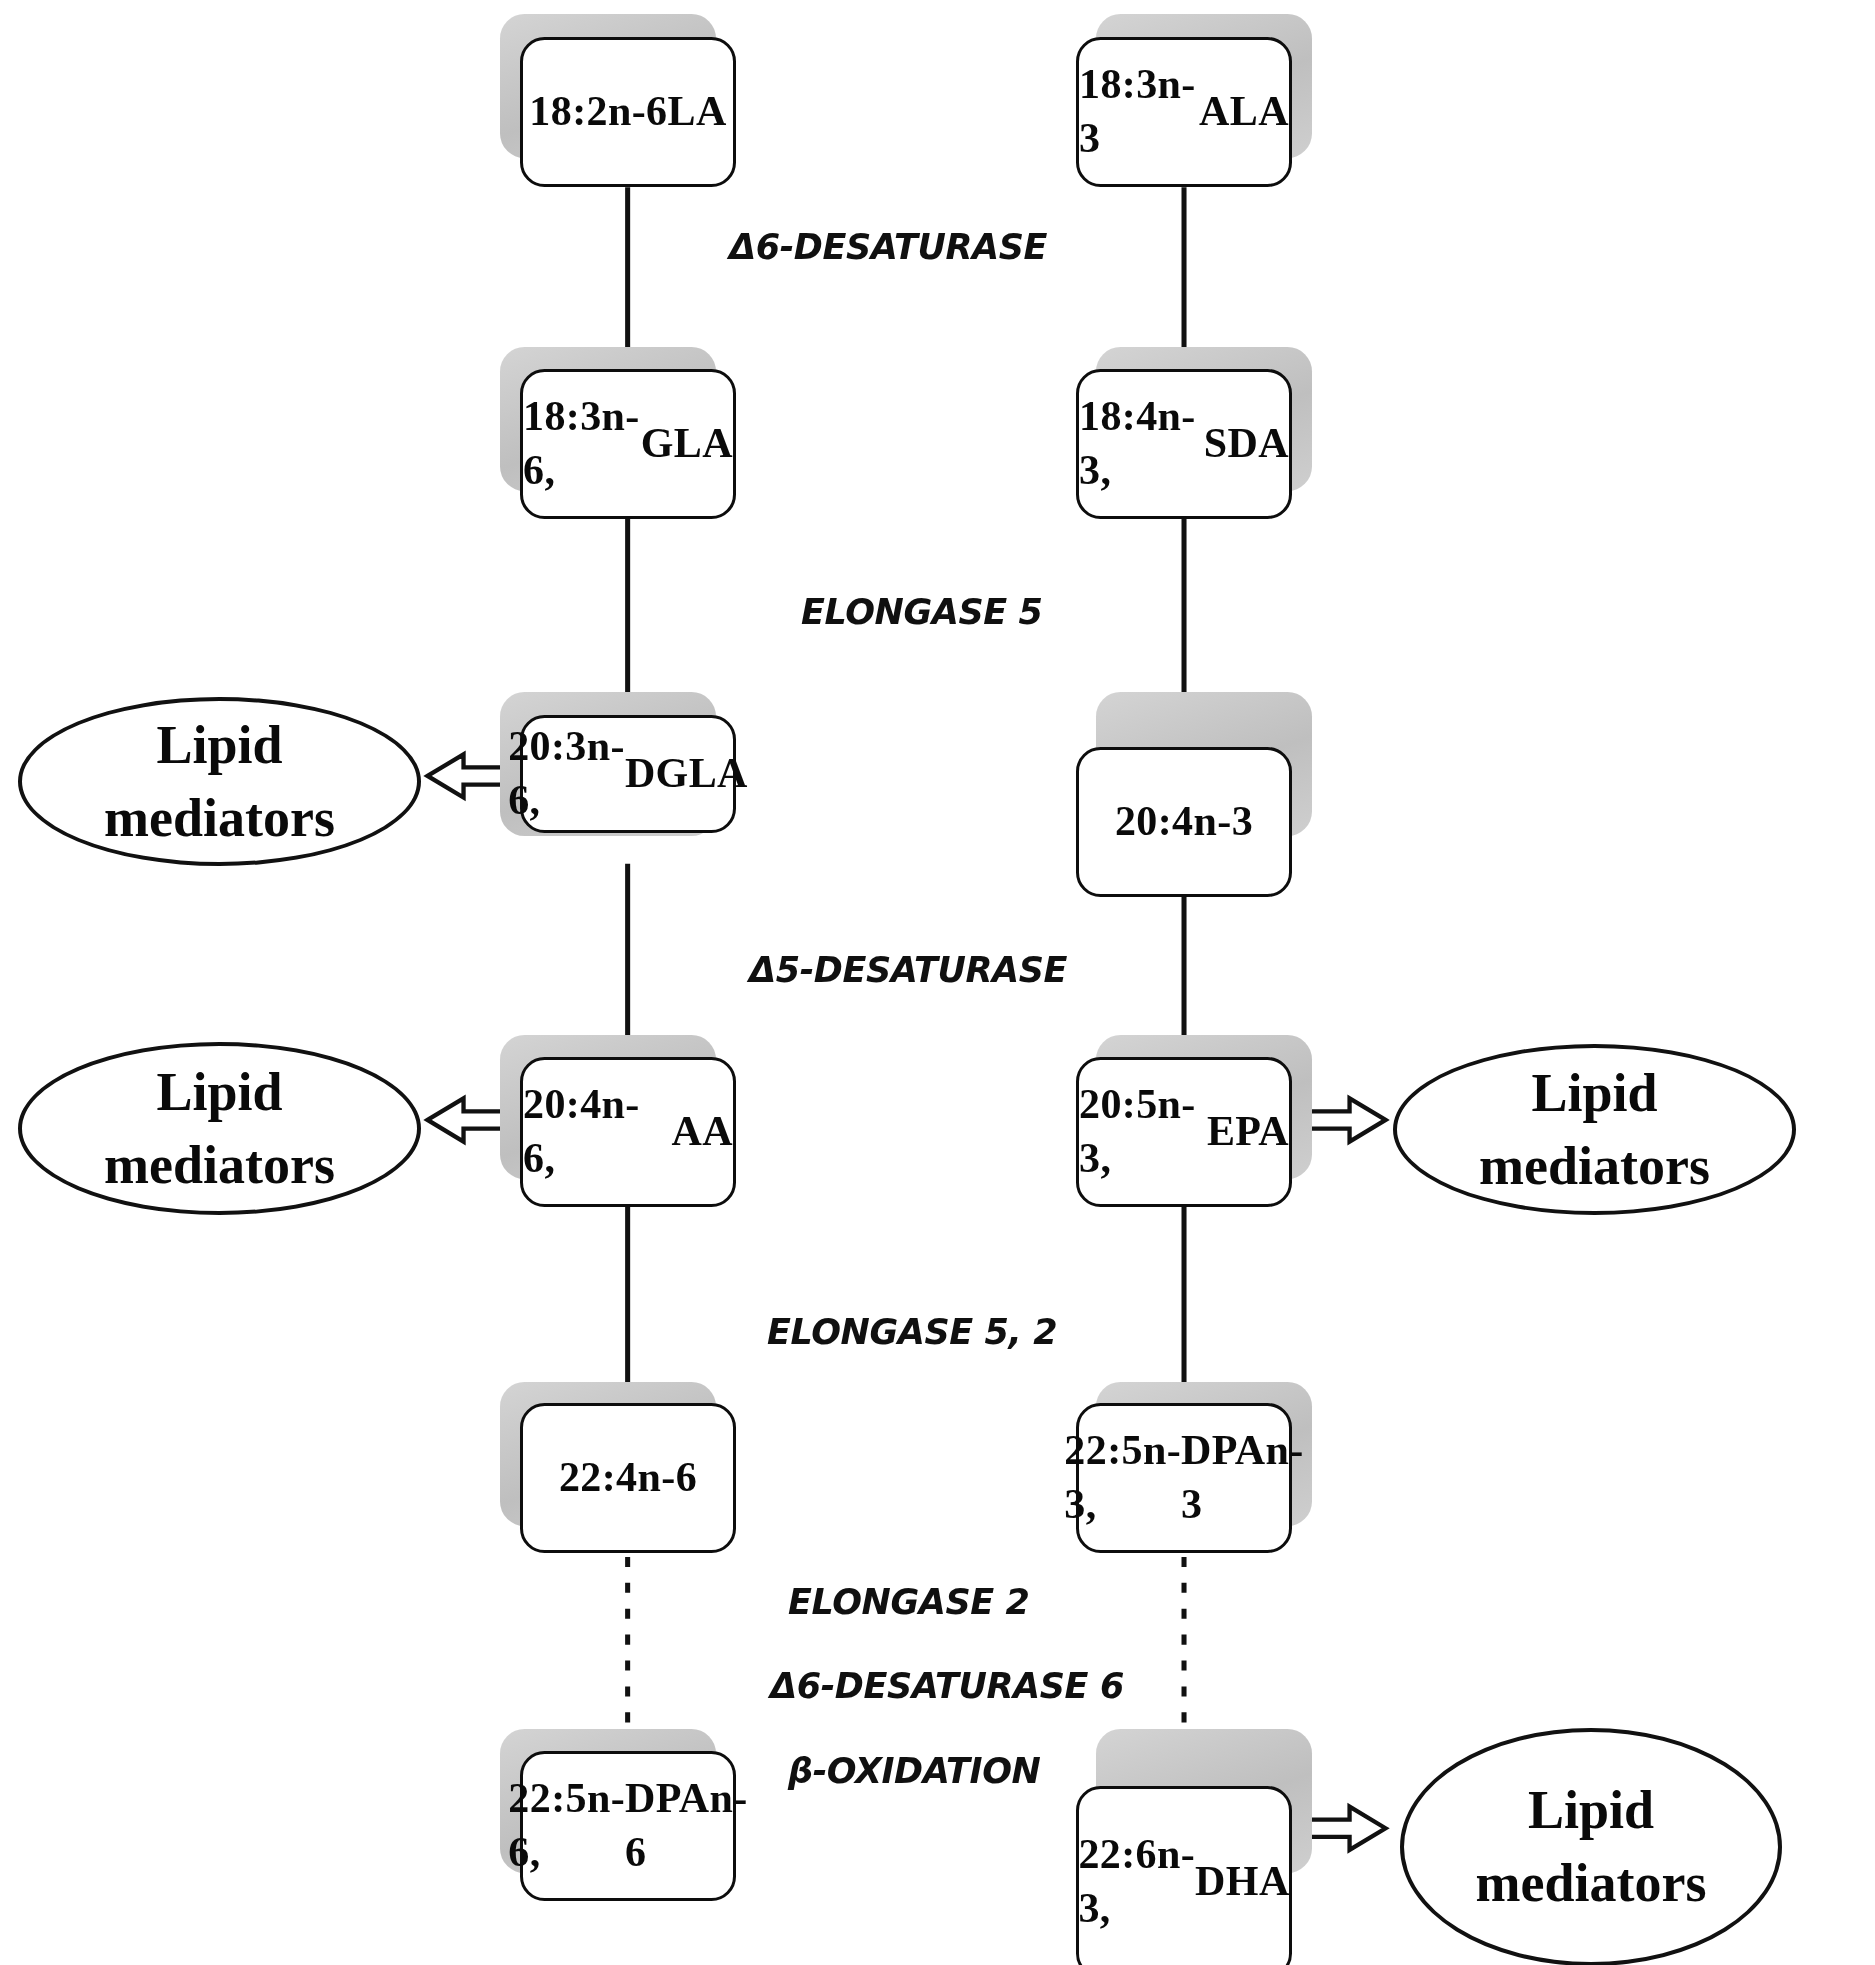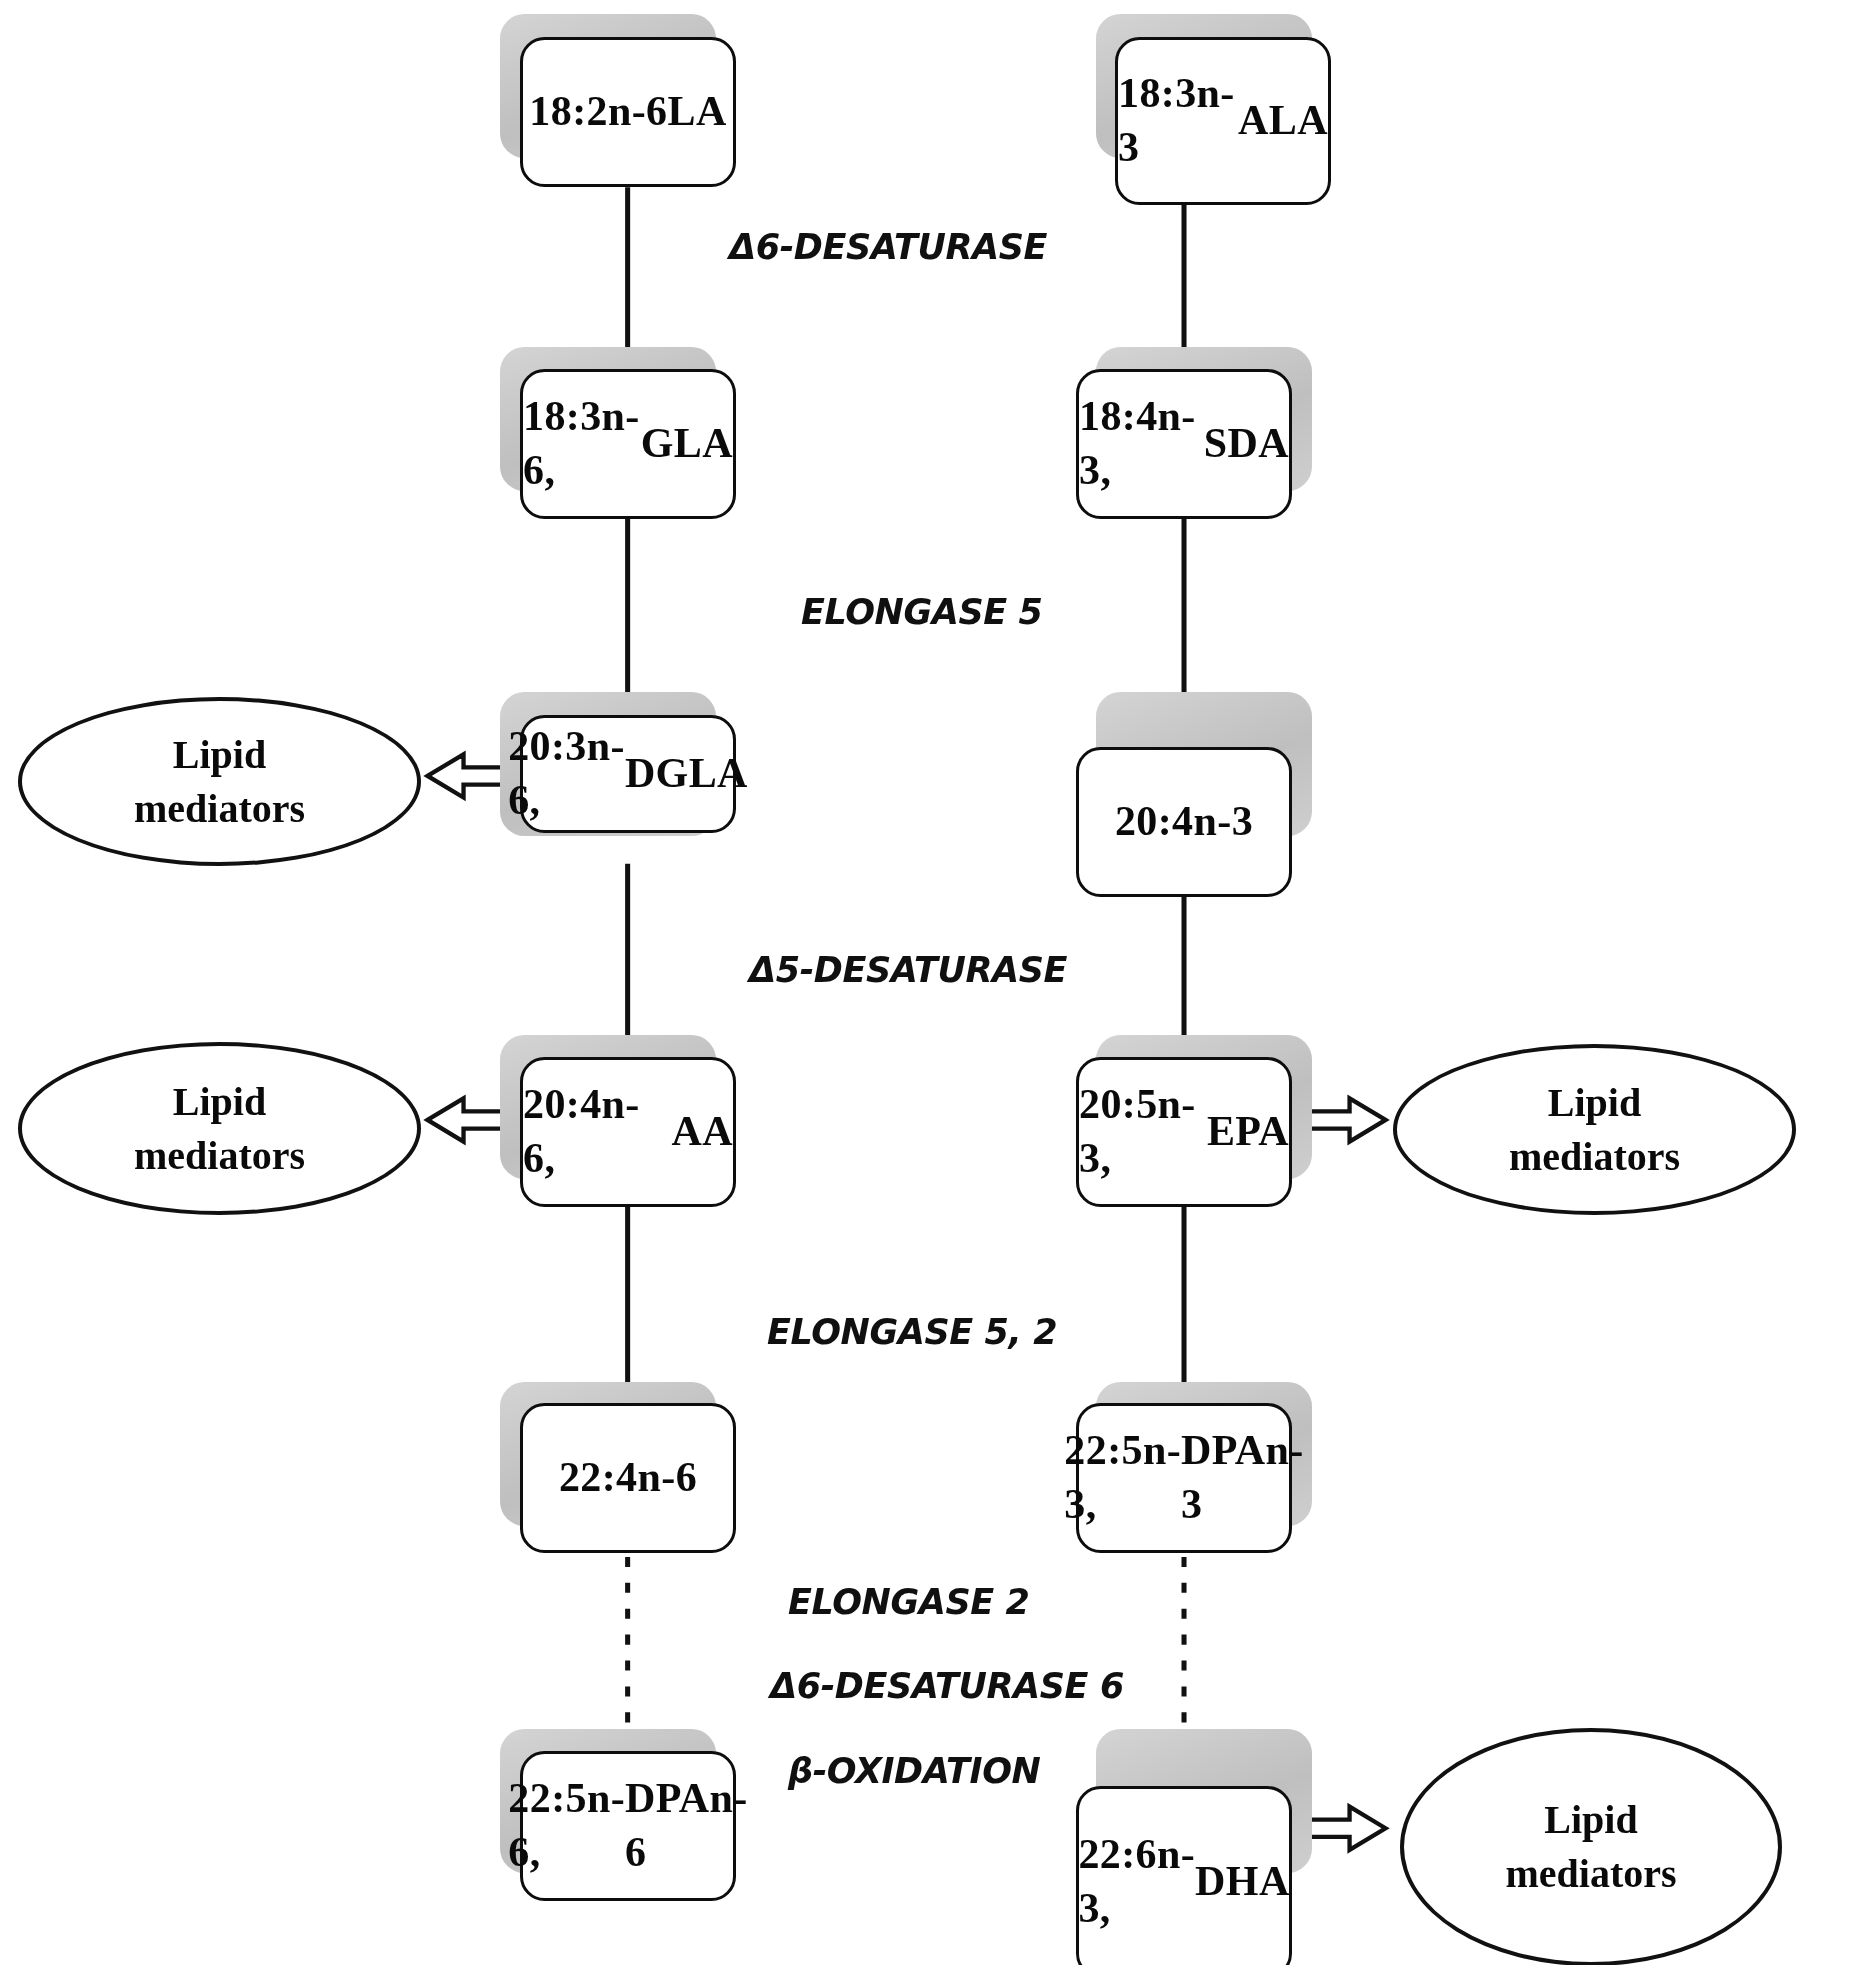--- a/index.html
+++ b/index.html
@@ -51,21 +51,21 @@
     position: absolute;
     box-sizing: border-box;
     background: #ffffff;
     border: 4.3px solid #111111;
     border-radius: 50%;
     display: flex;
     flex-direction: column;
     align-items: center;
     justify-content: center;
     font-weight: bold;
-    font-size: 40px;
+    font-size: 54px;
     line-height: 1.35;
     color: #0a0a0a;
     z-index: 5;
   }
   .enzyme-label {
     position: absolute;
     font-family: "DejaVu Sans", "Liberation Sans", sans-serif;
     font-weight: bold;
     font-style: italic;
     font-size: 35px;
@@ -138,21 +138,21 @@
     <span class="node-line">22:4n-6</span>
   </div>
 
   <div class="node-shadow" style="left:500px; top:1729px; width:216px; height:144px;"></div>
   <div class="node-box" style="left:520px; top:1751px; width:216px; height:150px;">
     <span class="node-line">22:5n-6,</span>
     <span class="node-line">DPAn-6</span>
   </div>
 
   <div class="node-shadow" style="left:1096px; top:14.4px; width:216px; height:144px;"></div>
-  <div class="node-box" style="left:1076px; top:37px; width:216px; height:168px;margin-left:39px;">
+  <div class="node-box" style="left:1076px; top:37px; width:216px; height:150px;">
     <span class="node-line">18:3n-3</span>
     <span class="node-line">ALA</span>
   </div>
 
   <div class="node-shadow" style="left:1096px; top:347px; width:216px; height:144px;"></div>
   <div class="node-box" style="left:1076px; top:369px; width:216px; height:150px;justify-content:flex-end;">
     <span class="node-line">18:4n-3,</span>
     <span class="node-line">SDA</span>
   </div>
 

